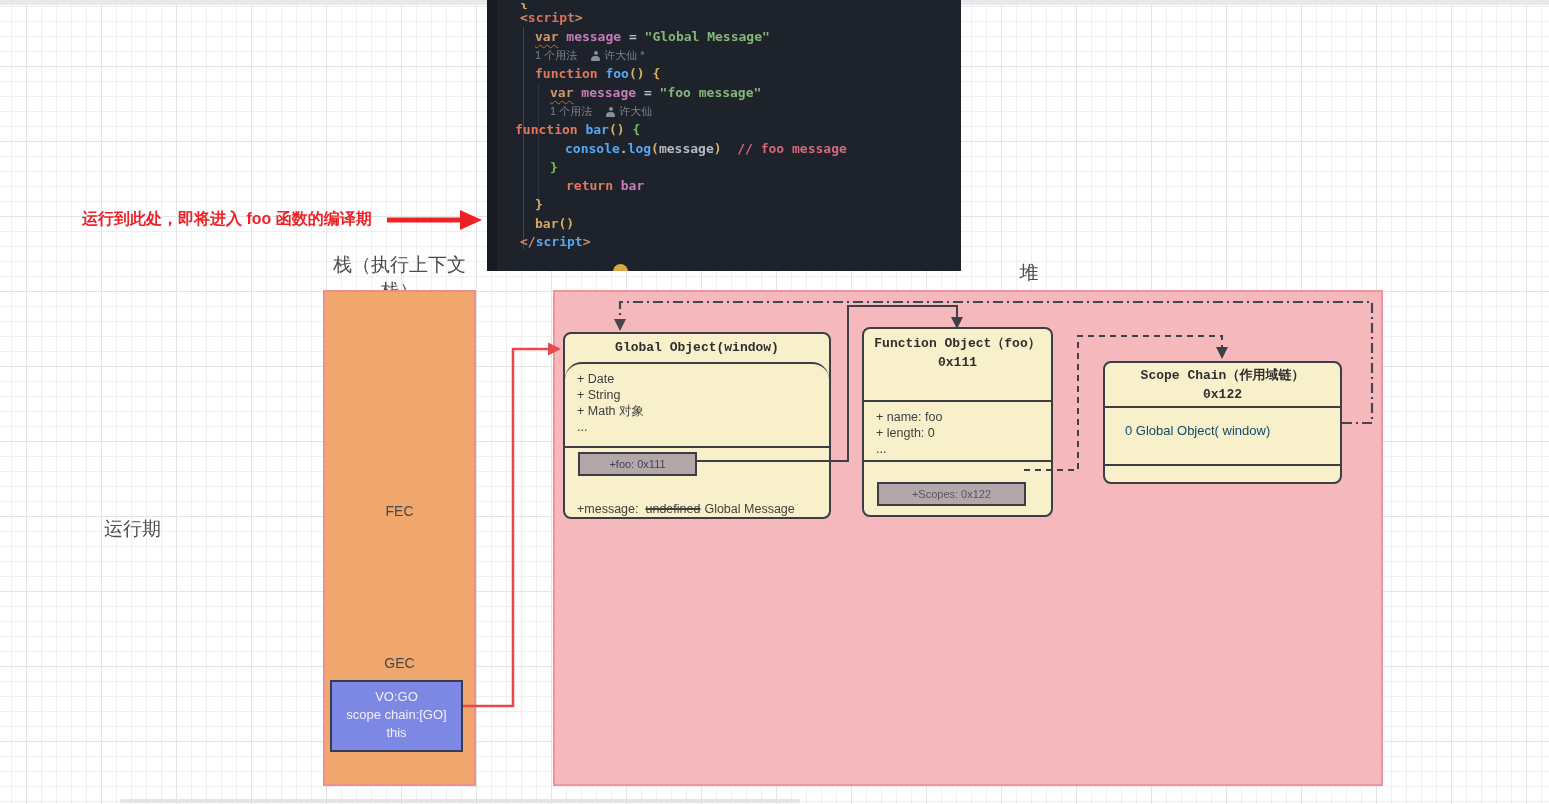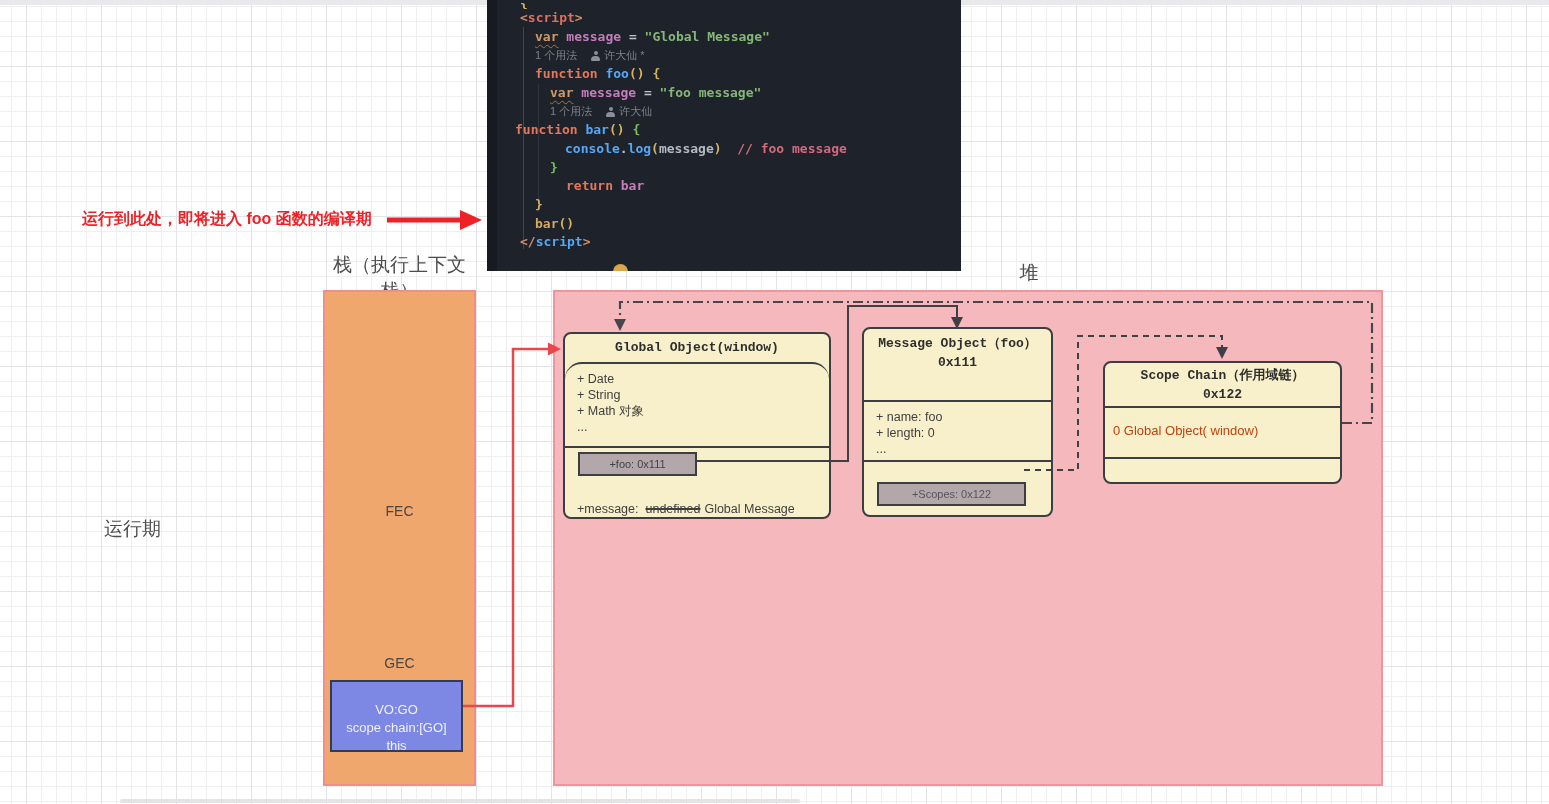--- a/index.html
+++ b/index.html
@@ -61,21 +61,21 @@
   .stack-label { left:323px; top:252px; width:153px; text-align:center; }
   .heap-label  { left:1014px; top:260px; width:30px; text-align:center; }
   .runtime-label { left:104px; top:516px; }
 
   
   .stack-rect { position:absolute; left:323px; top:290px; width:153px; height:496px; background:#efa76d; border:2px solid #f28e8a; }
   .heap-rect  { position:absolute; left:553px; top:290px; width:830px; height:496px; background:#f5b9bd; border:2px solid #f0959a; }
   .fec-label  { position:absolute; left:323px; top:503px; width:153px; text-align:center; color:#474747; font-size:14px; }
   .gec-label  { position:absolute; left:323px; top:655px; width:153px; text-align:center; color:#474747; font-size:14px; }
 
-  .vo-box { position:absolute; left:330px; top:680px; width:133px; height:72px; background:#7c88e3; border:2px solid #343c55; text-align:center; padding-top:19px; }
+  .vo-box { position:absolute; left:330px; top:680px; width:133px; height:72px; background:#7c88e3; border:2px solid #343c55; text-align:center; padding-top:6px; }
   .vo-box .vo-line { color:#f1f1f8; font-size:13px; line-height:18px; }
 
   
   .obj-box { position:absolute; background:#f8f0cb; border:2px solid #3d3d44; border-radius:8px; color:#3f3f3f; }
   .obj-header { text-align:center; font-weight:bold; font-size:13px; color:#2e2e2e;font-family:Liberation Mono, monospace; }
   .obj-section { border-top:2px solid #3d3d44; }
   .prop-list { padding:7px 12px 0 12px; }
   .prop-line { font-size:12.5px; line-height:16px; color:#3f3f3f; }
   .ref-box { position:absolute; background:#b3a7aa; border:2px solid #3d3d44; text-align:center; font-size:11px; color:#42424c; }
 
@@ -88,21 +88,21 @@
   .go-msg .struck { text-decoration:line-through; text-decoration-thickness:1.5px; margin:0 4px 0 7px; }
 
   .fo-box { left:862px; top:327px; width:191px; height:190px; }
   .fo-header { height:47px; padding-top:5px; line-height:19px; }
   .fo-body { height:60px;margin-top:24px; }
   .fo-lower { height:75px; position:relative; }
   .fo-scopes-ref { left:13px; top:20px; width:149px; height:24px; line-height:20px; color:#55555f; }
 
   .sc-box { left:1103px; top:361px; width:239px; height:123px; }
   .sc-header { height:43px; padding-top:3px; line-height:19px; }
-  .sc-row { height:51px; line-height:45px; padding-left:8px; font-size:13px; color:#c2410c; }
+  .sc-row { height:58px; line-height:45px; padding-left:20px; font-size:13px; color:#0c4a6e; }
   .sc-empty { height:27px; }
 
   
   .connectors { position:absolute; left:0; top:0; width:1549px; height:804px; pointer-events:none; z-index:10; }
 </style>
 </head>
 <body>
 
 <div id="canvas">
 
@@ -159,21 +159,21 @@
     <div class="obj-section go-lower">
       <div class="ref-box go-foo-ref">+foo: 0x111</div>
       <div class="go-msg">
         <span>+message:</span><span class="struck">undefined</span><span>Global Message</span>
       </div>
     </div>
   </div>
 
   <div class="obj-box fo-box">
     <div class="obj-header fo-header">
-      <div>Message Object（foo）</div>
+      <div>Function Object（foo）</div>
       <div>0x111</div>
     </div>
     <div class="obj-section fo-body prop-list">
         <div class="prop-line">+ name: foo</div>
         <div class="prop-line">+ length: 0</div>
         <div class="prop-line">...</div>
       </div>
     <div class="obj-section fo-lower">
       <div class="ref-box fo-scopes-ref">+Scopes: 0x122</div>
     </div>

